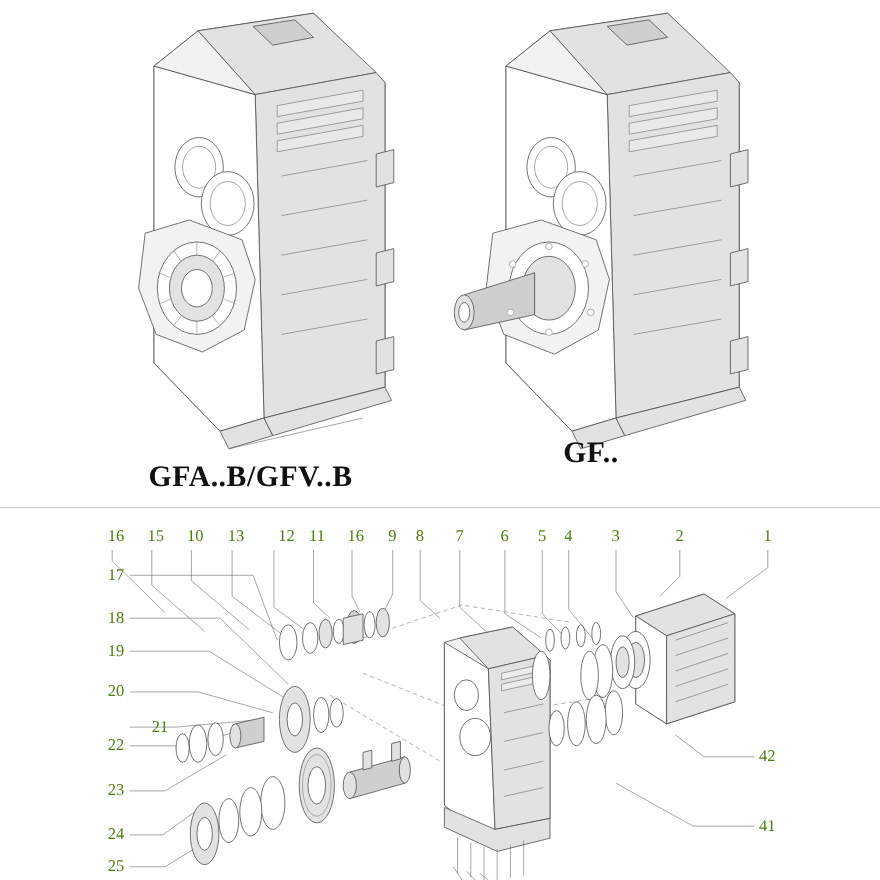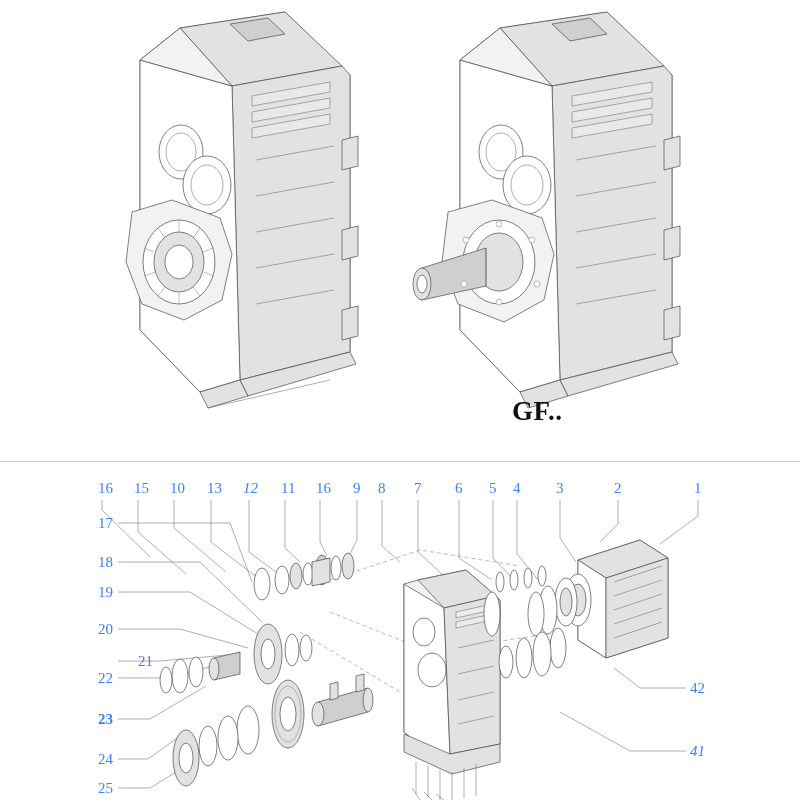--- a/index.html
+++ b/index.html
@@ -57,21 +57,21 @@
 
   
   #exploded-area {
     left: 0; top: 462px; width: 800px; height: 338px;
     overflow: hidden;
   }
   .callout {
     position: absolute;
     font-family: "Liberation Serif", serif;
     font-size: 15px;
-    color: #3b82f6;
+    color: #4d7c0f;
     line-height: 1;
     white-space: nowrap;
   }
   svg { display: block; }
   .ln { stroke: #4a4a4a; stroke-width: 0.7; fill: none; }
   .ln-thin { stroke: #6d6d6d; stroke-width: 0.55; fill: none; }
   .ln-dash { stroke: #8a8a8a; stroke-width: 0.6; fill: none; stroke-dasharray: 4 3; }
   .fill-lt { fill: #f2f2f2; stroke: #4a4a4a; stroke-width: 0.7; }
   .fill-md { fill: #e2e2e2; stroke: #4a4a4a; stroke-width: 0.7; }
   .fill-dk { fill: #cfcfcf; stroke: #4a4a4a; stroke-width: 0.7; }
@@ -185,20 +185,21 @@
           <path d="M176 304 L256 290"></path>
         </g>
         <path class="fill-md" d="M264 140 L280 136 L280 166 L264 170 Z"></path>
         <path class="fill-md" d="M264 230 L280 226 L280 256 L264 260 Z"></path>
         <path class="fill-md" d="M264 310 L280 306 L280 336 L264 340 Z"></path>
         <path class="fill-md" d="M120 392 L160 380 L168 396 L128 408 Z"></path>
         <path class="fill-md" d="M160 380 L272 352 L278 364 L168 396 Z"></path>
       </g>
     </svg>
 
+    <div class="caption" id="caption-left">GFA..B/GFV..B</div>
     <div class="caption" id="caption-right">GF..</div>
   </div>
 
   <div class="divider"></div>
 
   <div class="panel" id="exploded-area">
 
     <svg width="800" height="338" viewBox="0 0 800 338">
 
       <g class="ln-thin">
@@ -344,40 +345,40 @@
         <ellipse class="fill-w" cx="208" cy="284" rx="9" ry="20"></ellipse>
         <ellipse class="fill-md" cx="186" cy="296" rx="13" ry="28"></ellipse>
         <ellipse class="fill-w" cx="186" cy="296" rx="7" ry="15"></ellipse>
       </g>
     </svg>
 
     <div class="callout" style="left:98px; top:19px;">16</div>
     <div class="callout" style="left:134px; top:19px;">15</div>
     <div class="callout" style="left:170px; top:19px;">10</div>
     <div class="callout" style="left:207px; top:19px;">13</div>
-    <div class="callout" style="left:243px; top:19px;font-style:italic;">12</div>
+    <div class="callout" style="left:253px; top:19px;">12</div>
     <div class="callout" style="left:281px; top:19px;">11</div>
     <div class="callout" style="left:316px; top:19px;">16</div>
     <div class="callout" style="left:353px; top:19px;">9</div>
     <div class="callout" style="left:378px; top:19px;">8</div>
     <div class="callout" style="left:414px; top:19px;">7</div>
     <div class="callout" style="left:455px; top:19px;">6</div>
     <div class="callout" style="left:489px; top:19px;">5</div>
     <div class="callout" style="left:513px; top:19px;">4</div>
     <div class="callout" style="left:556px; top:19px;">3</div>
     <div class="callout" style="left:614px; top:19px;">2</div>
     <div class="callout" style="left:694px; top:19px;">1</div>
 
     <div class="callout" style="left:98px; top:54px;">17</div>
     <div class="callout" style="left:98px; top:93px;">18</div>
     <div class="callout" style="left:98px; top:123px;">19</div>
     <div class="callout" style="left:98px; top:160px;">20</div>
     <div class="callout" style="left:98px; top:192px;margin-left:40px;">21</div>
     <div class="callout" style="left:98px; top:209px;">22</div>
-    <div class="callout" style="left:98px; top:250px;font-weight:bold;">23</div>
+    <div class="callout" style="left:98px; top:250px;">23</div>
     <div class="callout" style="left:98px; top:290px;">24</div>
     <div class="callout" style="left:98px; top:319px;">25</div>
 
     <div class="callout" style="left:690px; top:219px;">42</div>
-    <div class="callout" style="left:690px; top:282px;font-style:italic;">41</div>
+    <div class="callout" style="left:690px; top:282px;">41</div>
 
   </div>
 </div>
 
 </body></html>

